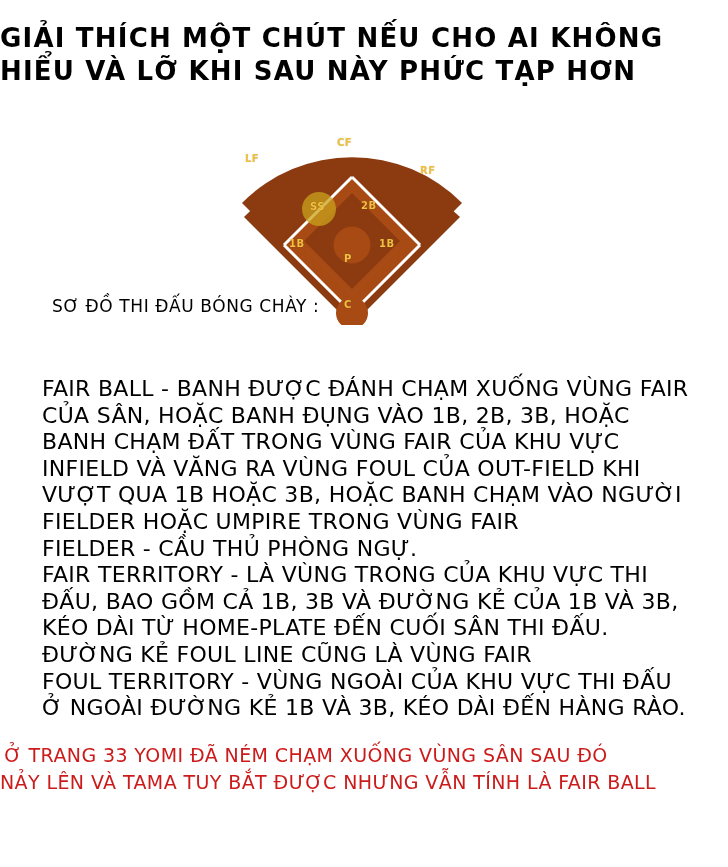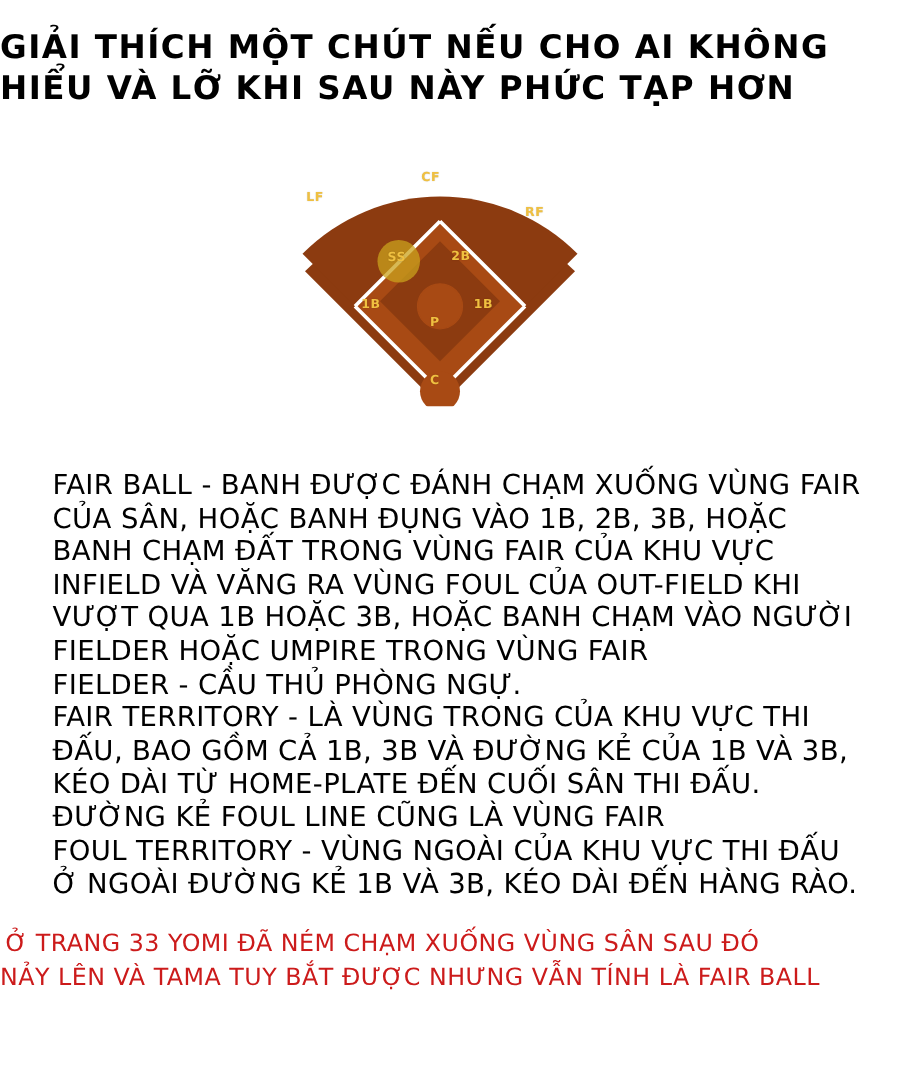--- a/index.html
+++ b/index.html
@@ -148,20 +148,21 @@
     <span class="field-label" style="left:21px;  top:28px;">LF</span>
     <span class="field-label" style="left:196px; top:40px;">RF</span>
     <span class="field-label" style="left:86px;  top:76px;">SS</span>
     <span class="field-label" style="left:137px; top:75px;text-align:center;">2B</span>
     <span class="field-label" style="left:65px;  top:113px;">1B</span>
     <span class="field-label" style="left:155px; top:113px;">1B</span>
     <span class="field-label" style="left:120px; top:128px;">P</span>
     <span class="field-label" style="left:120px; top:174px;">C</span>
   </div>
 
+  <div class="caption">Sơ đồ thi đấu bóng chày :</div>
 
   <div class="body-text">
     <p>Fair ball - banh được đánh chạm xuống vùng fair của sân, hoặc banh đụng vào 1B, 2B, 3B, hoặc banh chạm đất trong vùng fair của khu vực infield và văng ra vùng foul của out-field khi vượt qua 1B hoặc 3B, hoặc banh chạm vào người fielder hoặc umpire trong vùng fair</p>
     <p>Fielder - cầu thủ phòng ngự.</p>
     <p>Fair territory - là vùng trong của khu vực thi đấu, bao gồm cả 1B, 3B và đường kẻ của 1B và 3B, kéo dài từ home-plate đến cuối sân thi đấu. Đường kẻ foul line cũng là vùng fair</p>
     <p>Foul territory - vùng ngoài của khu vực thi đấu ở ngoài đường kẻ 1B và 3B, kéo dài đến hàng rào.</p>
   </div>
 
   <div class="footer-note">
     <span class="line">Ở trang 33 Yomi đã ném chạm xuống vùng sân sau đó</span>

